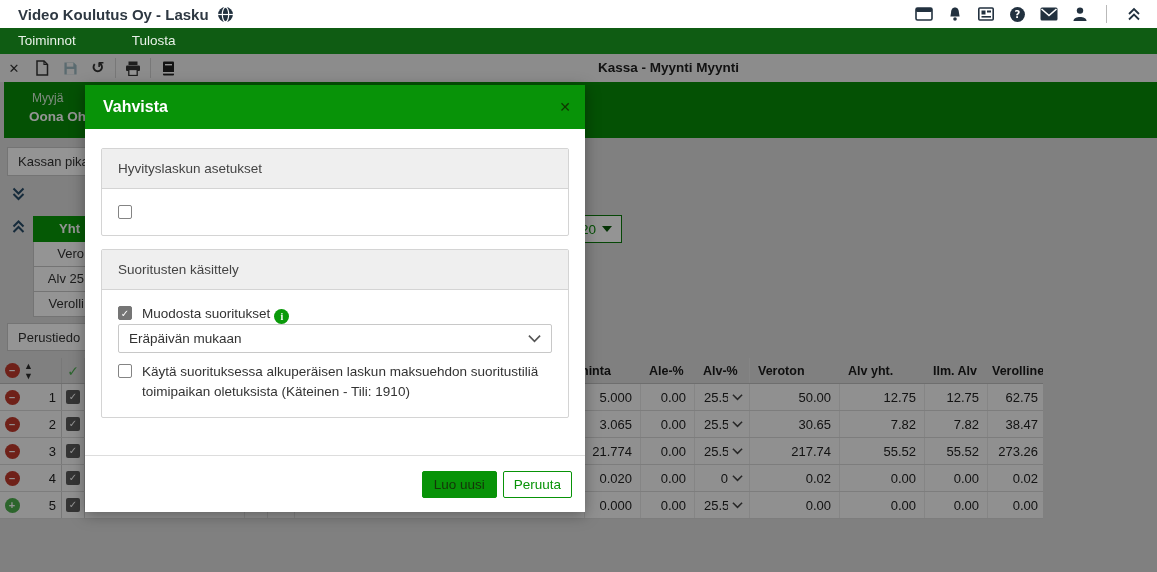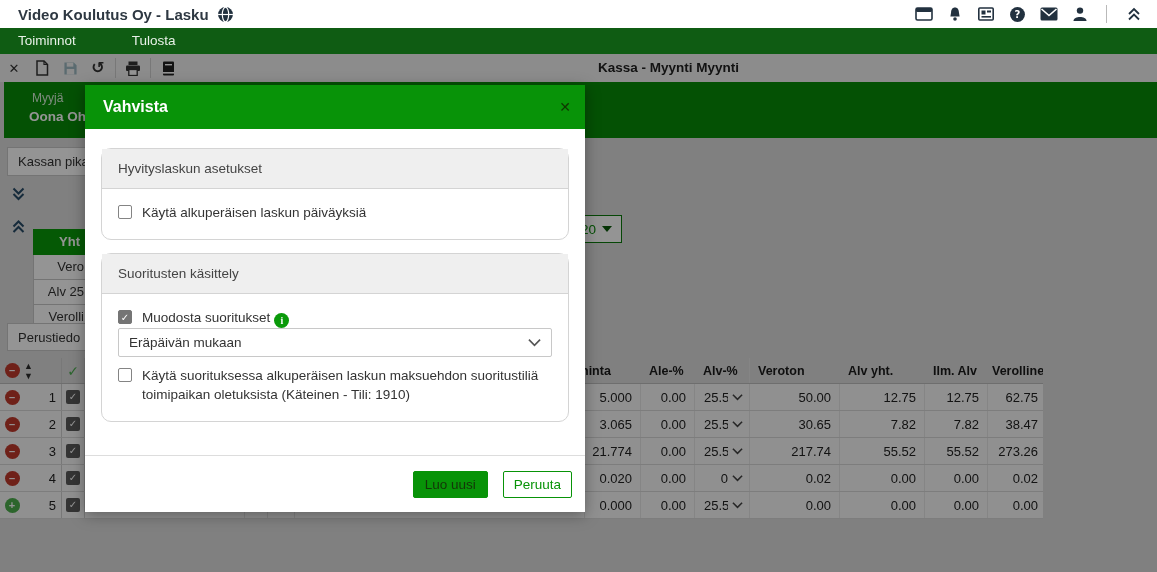--- a/index.html
+++ b/index.html
@@ -31,21 +31,21 @@
   
   .green-band { position:absolute; left:4px; top:82px; width:1153px; height:56px; background:#078c07; }
   .seller-label { position:absolute; left:28px; top:9px; font-size:12px; color:#d8efd8; }
   .seller-name { position:absolute; left:25px; top:27px; font-size:13.5px; font-weight:700; color:#ffffff; }
 
   
   .side-tab { position:absolute; background:#ffffff; border:1px solid #c8c8c8; font-size:13px; color:#333; line-height:27px; padding-left:10px; overflow:hidden; white-space:nowrap; }
   .tab-top { left:7px; top:147px; width:110px; height:29px; }
   .tab-bottom { left:7px; top:323px; width:110px; height:28px; }
   .chev2 { position:absolute; left:10px; }
-  .summary-cell { position:absolute; left:33px; width:53px; font-size:13px; overflow:hidden; white-space:nowrap;margin-top:13px; }
+  .summary-cell { position:absolute; left:33px; width:53px; font-size:13px; overflow:hidden; white-space:nowrap; }
   .sum-selected { top:216px; height:26px; background:#0a9a0a; color:#ffffff; font-weight:700; text-align:right; line-height:26px; padding-right:6px; }
   .sum-row { background:#ffffff; color:#333; text-align:right; line-height:24px; height:25px; border:1px solid #c9c9c9; border-top:none; padding-right:1px; }
   .sum-1 { top:242px; } .sum-2 { top:267px; } .sum-3 { top:292px; }
 
   
   .price-btn { position:absolute; left:538px; top:215px; width:84px; height:28px; background:#ffffff; border:1px solid #0c7a0c; display:flex; align-items:center; justify-content:flex-end; gap:6px; padding-right:9px; }
   .price-btn .lbl { color:#0a8a0a; font-size:13.5px; }
   .price-btn .tri { width:0; height:0; border-left:5px solid transparent; border-right:5px solid transparent; border-top:6px solid #0a5a0a; }
 
   
@@ -82,33 +82,33 @@
 
   
   .dim { position:absolute; left:0; top:54px; width:1157px; height:518px; background:rgba(0,0,0,0.42); z-index:5; }
 
   
   .modal { position:absolute; left:85px; top:85px; width:500px; height:427px; background:#ffffff; z-index:10; box-shadow:0 3px 14px rgba(0,0,0,0.35); }
   .modal-header { height:44px; background:#089308; display:flex; align-items:center; justify-content:space-between; padding:0 14px 0 18px; }
   .modal-title { color:#ffffff; font-size:16px; font-weight:600; }
   .modal-close { color:#103600; font-size:14px; font-weight:700; cursor:pointer; }
   .modal-body { padding:19px 16px 0 16px; }
-  .panel { border:1px solid #d4d4d4; border-radius:10px; background:#fff; }
+  .panel { border:1px solid #d4d4d4; border-radius:2px; background:#fff; }
   .panel + .panel { margin-top:13px; }
   .panel-header { height:40px; line-height:39px; background:#efefef; border-bottom:1px solid #d4d4d4; padding-left:16px; font-size:13.5px; color:#444; }
   .panel-body { padding:14px 16px 16px 16px; }
   .cb-row { display:flex; align-items:flex-start; gap:10px; font-size:13.5px; color:#333; line-height:1.45; }
   .cb-box { width:14px; height:14px; border:1px solid #848484; background:#fff; flex:none; margin-top:2px; border-radius:2px; }
   .cb-box.checked { background:#757575; border-color:#757575; color:#fff; font-size:10px; line-height:14px; text-align:center; }
   .info-ic { display:inline-block; width:15px; height:15px; border-radius:50%; background:#0a9a0a; color:#fff; font-size:10px; font-weight:700; line-height:15px; text-align:center; vertical-align:-2px; margin-left:4px; font-family:"Liberation Serif","DejaVu Serif",serif; }
   .field-label { font-size:13.5px; color:#333; margin:12px 0 8px 0; }
   .select { height:29px; border:1px solid #c8c8c8; border-radius:2px; background:#fff; display:flex; align-items:center; justify-content:space-between; padding:0 10px; font-size:13.5px; color:#333; margin-bottom:9px; }
   .cb-row.two-line { padding-right:10px; }
   .modal-footer { position:absolute; left:0; bottom:0; width:100%; height:57px; border-top:1px solid #ddd; display:flex; align-items:center; justify-content:flex-end; gap:6px; padding-right:13px; }
-  .btn { height:27px; font-size:13.5px; display:flex; align-items:center; justify-content:center; border-radius:2px; cursor:pointer;margin-left:9px; }
+  .btn { height:27px; font-size:13.5px; display:flex; align-items:center; justify-content:center; border-radius:2px; cursor:pointer; }
   .btn-primary { background:#089308; color:#143509; padding:0 11px; border:1px solid #089308; }
   .btn-secondary { background:#ffffff; color:#089308; padding:0 10px; border:1px solid #089308; }
 </style>
 </head>
 <body>
 
 <div id="app">
 
   <div class="titlebar">
     <span class="titlebar-title">Video Koulutus Oy - Lasku</span>
@@ -397,21 +397,20 @@
       <span class="modal-title">Vahvista</span>
       <span class="modal-close">✕</span>
     </div>
     <div class="modal-body">
 
       <div class="panel">
         <div class="panel-header">Hyvityslaskun asetukset</div>
         <div class="panel-body">
           <div class="cb-row">
             <span class="cb-box"></span>
-            <span>Käytä alkuperäisen laskun päiväyksiä</span>
           </div>
         </div>
       </div>
 
       <div class="panel">
         <div class="panel-header">Suoritusten käsittely</div>
         <div class="panel-body">
           <div class="cb-row">
             <span class="cb-box checked">✓</span>
             <span><span>Muodosta suoritukset</span><span class="info-ic">i</span></span>

